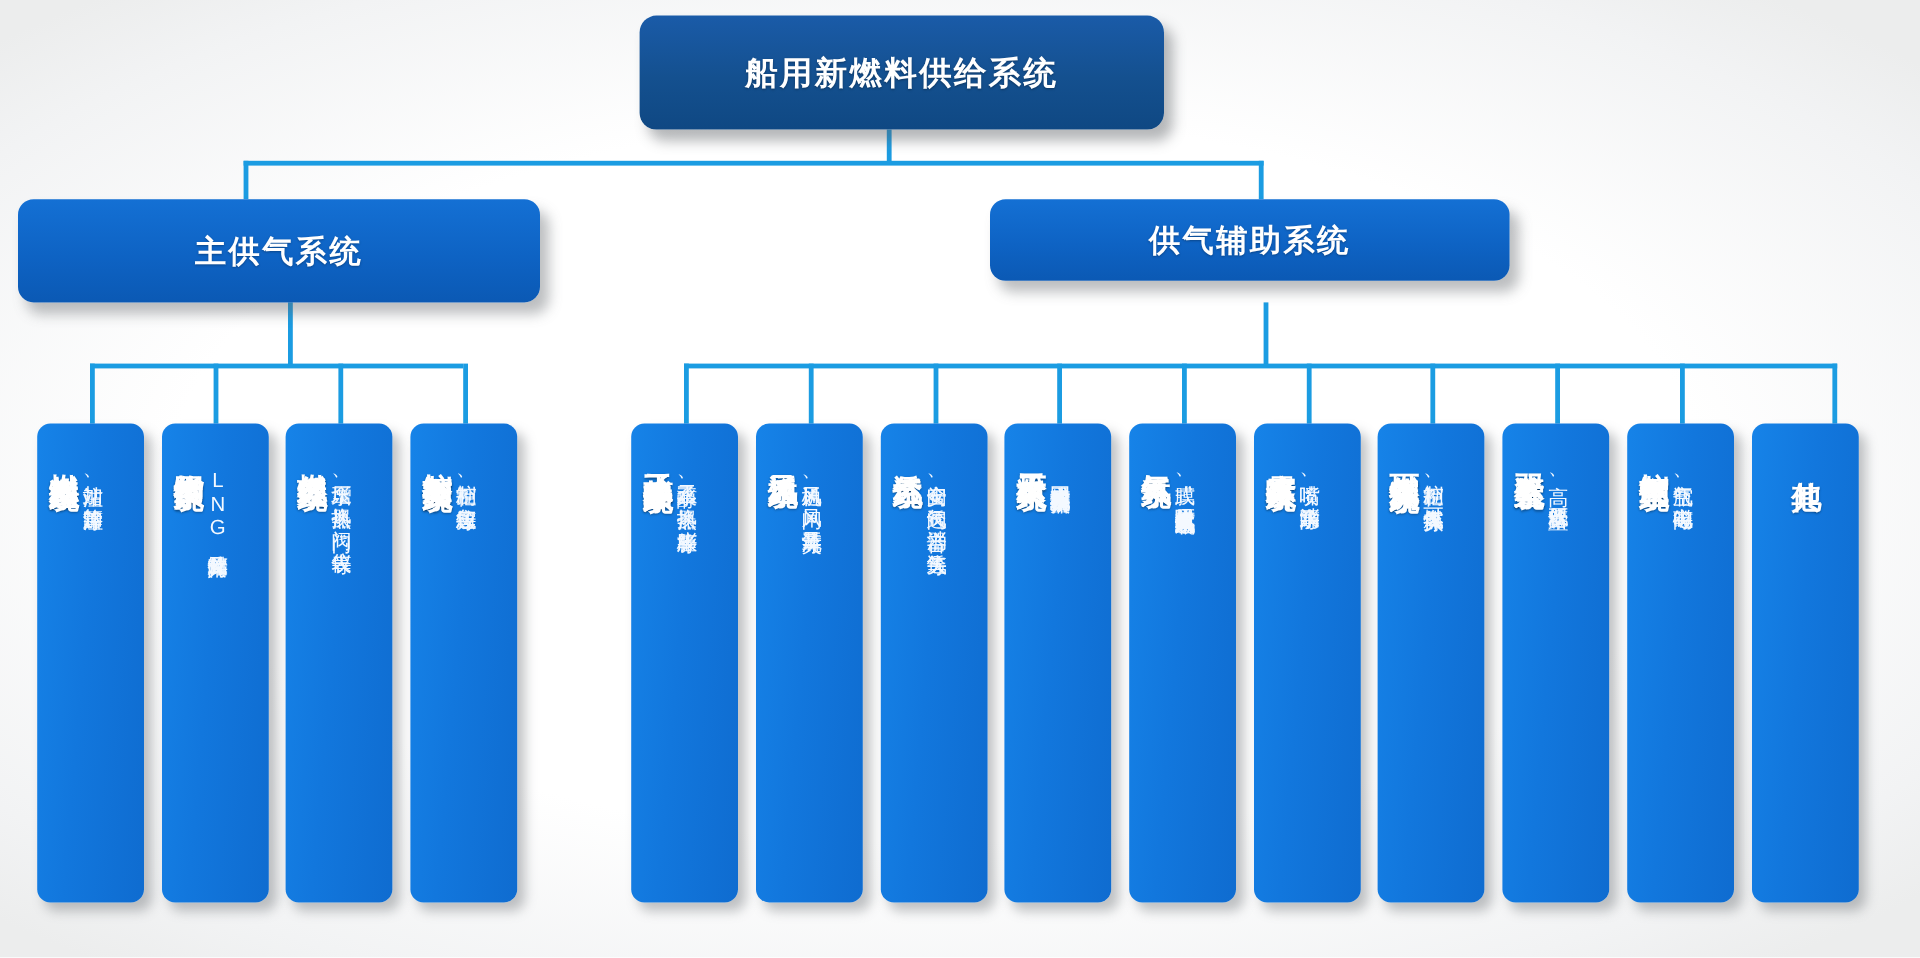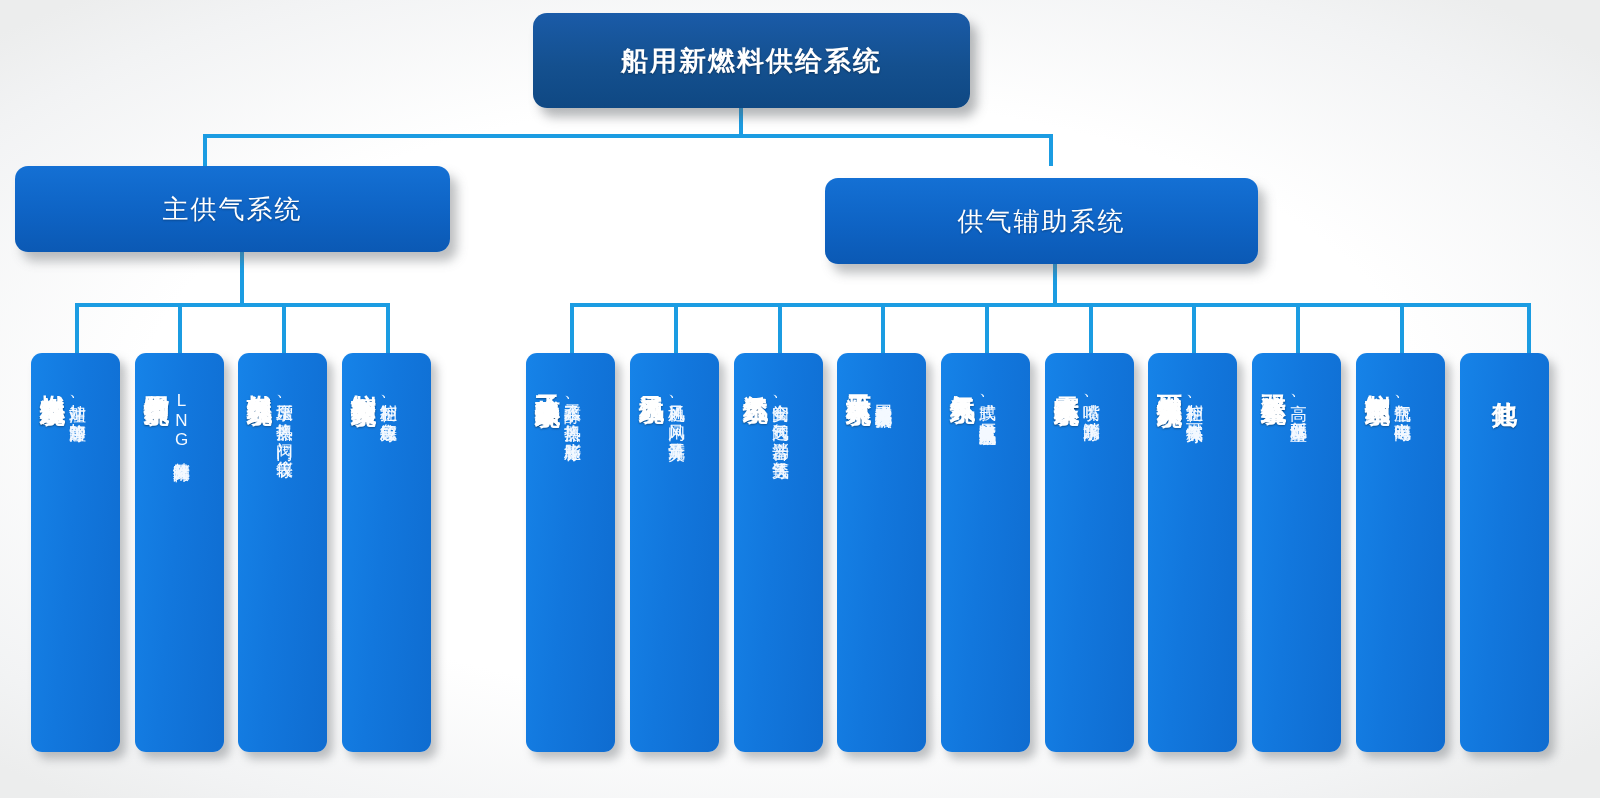--- a/index.html
+++ b/index.html
@@ -59,21 +59,21 @@
   }
 
   
   .node-l1 {
     background: linear-gradient(180deg, #1470D4 0%, #0E63C4 55%, #0B59B4 100%);
     box-shadow: 7px 9px 11px rgba(95,100,105,0.42);
     border-radius: 13px;
   }
   .node-l1 .title {
     font-size: 26px;
-    font-weight: normal;
+    font-weight: bold;
     letter-spacing: 2px;
     text-shadow: 0 1px 2px rgba(0,0,0,0.3);
     white-space: nowrap;
   }
 
   
   .node-l2 {
     background: linear-gradient(95deg, #1683E8 0%, #1277DD 45%, #0F6CD0 100%);
     box-shadow: 6px 7px 10px rgba(100,104,110,0.40);
     border-radius: 11px;
@@ -149,21 +149,21 @@
   <div class="conn conn-v" style="left:1527px; top:303px; height:50px;"></div>
 
   <div class="node node-root" style="left:533px; top:13px; width:437px; height:95px;">
     <span class="title">船用新燃料供给系统</span>
   </div>
 
   <div class="node node-l1" style="left:15px; top:166px; width:435px; height:86px;">
     <span class="title">主供气系统</span>
   </div>
 
-  <div class="node node-l1" style="left:825px; top:166px; width:433px; height:86px;margin-top:12px;">
+  <div class="node node-l1" style="left:825px; top:166px; width:433px; height:68px;">
     <span class="title">供气辅助系统</span>
   </div>
 
   <div class="node node-l2" style="left:31px; top:353px; width:89px; height:399px;">
     <span class="vtext v-title">燃料加注系统</span>
     <span class="vtext v-sub">加注站、加注管路等</span>
   </div>
 
   <div class="node node-l2" style="left:135px; top:353px; width:89px; height:399px;">
     <span class="vtext v-title">货物围护系统</span>

